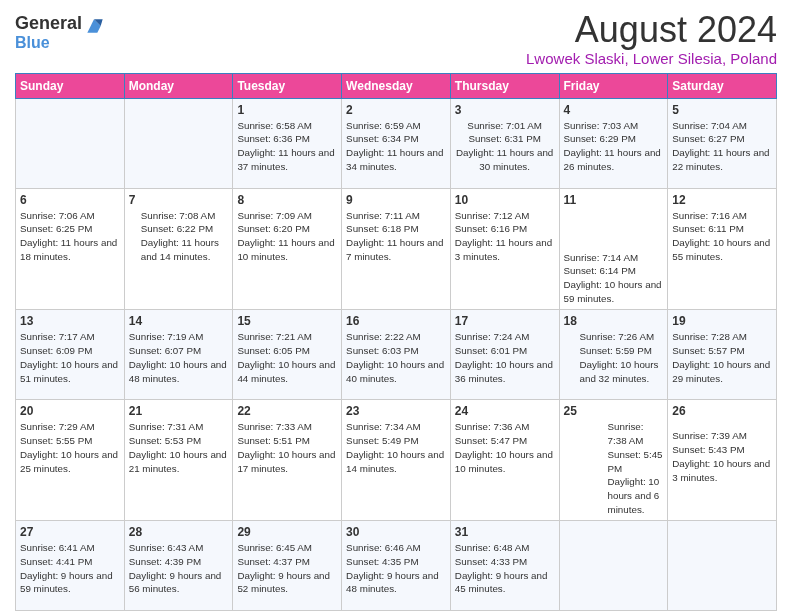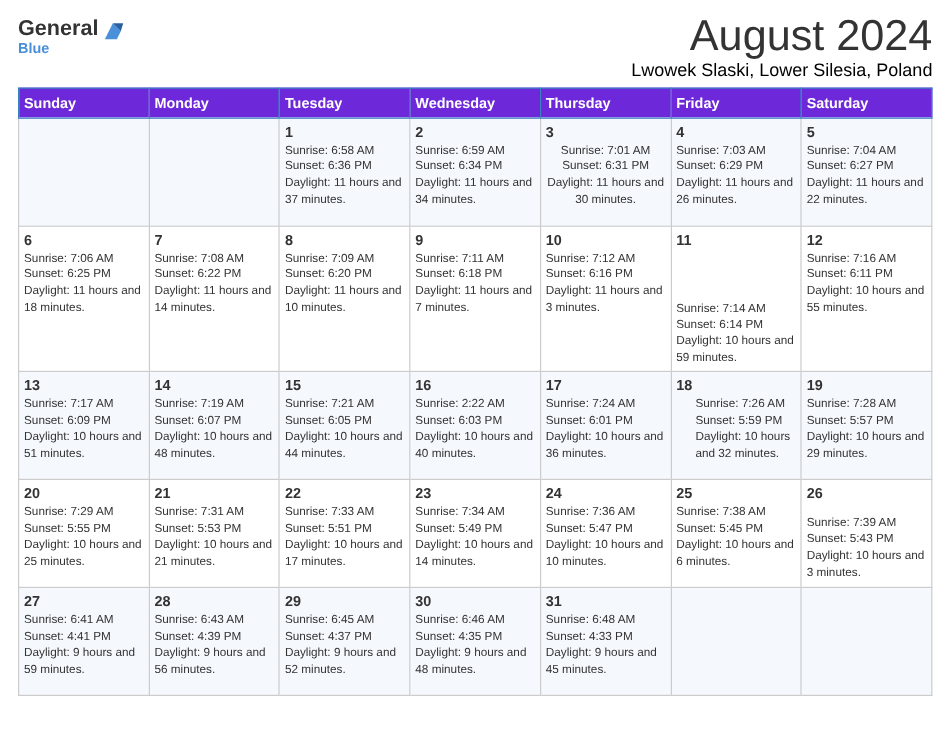--- a/index.html
+++ b/index.html
@@ -25,21 +25,21 @@
       display: flex;
       flex-direction: column;
       line-height: 1.1;
     }
     .logo-general {
       font-size: 18px;
       font-weight: bold;
       color: #333;
     }
     .logo-blue {
-      font-size: 12px;
+      font-size: 16px;
       font-weight: bold;
       color: #4a90d9;
     }
     .logo-icon {
       width: 20px;
       height: 20px;
       margin-left: 2px;
       align-self: flex-start;
       margin-top: 2px;
     }
@@ -47,29 +47,29 @@
       text-align: right;
     }
     .month-title {
       font-size: 36px;
       font-weight: 300;
       color: #333;
       line-height: 1.1;
     }
     .location {
       font-size: 15px;
-      color: #000000;
+      color: #a21caf;
     }
     table {
       width: 100%;
       border-collapse: collapse;
       table-layout: fixed;
     }
     thead tr th {
-      background-color: #6d28d9;
+      background-color: #ec4899;
       color: #fff;
       font-size: 12px;
       font-weight: bold;
       padding: 5px 4px;
       text-align: left;
       border: 1px solid #3a7fc1;
     }
     tbody tr td {
       border: 1px solid #ccc;
       vertical-align: top;
@@ -166,21 +166,21 @@
       </tr>
       <tr>
         <td>
           <span class="day-num">6</span>
           <div class="day-info" style="white-space: pre-line;">Sunrise: 7:06 AM
 Sunset: 6:25 PM
 Daylight: 11 hours and 18 minutes.</div>
         </td>
         <td>
           <span class="day-num">7</span>
-          <div class="day-info" style="white-space: pre-line;">Sunrise: 7:08 AM
+          <div class="day-info" style="white-space: pre-line; margin-left: 12px;">Sunrise: 7:08 AM
 Sunset: 6:22 PM
 Daylight: 11 hours and 14 minutes.</div>
         </td>
         <td>
           <span class="day-num">8</span>
           <div class="day-info" style="white-space: pre-line;">Sunrise: 7:09 AM
 Sunset: 6:20 PM
 Daylight: 11 hours and 10 minutes.</div>
         </td>
         <td>
@@ -278,21 +278,21 @@
 Daylight: 10 hours and 14 minutes.</div>
         </td>
         <td>
           <span class="day-num">24</span>
           <div class="day-info" style="white-space: pre-line;">Sunrise: 7:36 AM
 Sunset: 5:47 PM
 Daylight: 10 hours and 10 minutes.</div>
         </td>
         <td>
           <span class="day-num">25</span>
-          <div class="day-info" style="white-space: pre-line;">Sunrise: 7:38 AM
+          <div class="day-info" style="white-space: pre-line; margin-left: 44px;">Sunrise: 7:38 AM
 Sunset: 5:45 PM
 Daylight: 10 hours and 6 minutes.</div>
         </td>
         <td>
           <span class="day-num">26</span>
           <div class="day-info" style="white-space: pre-line; margin-top: 11px;">Sunrise: 7:39 AM
 Sunset: 5:43 PM
 Daylight: 10 hours and 3 minutes.</div>
         </td>
       </tr>

